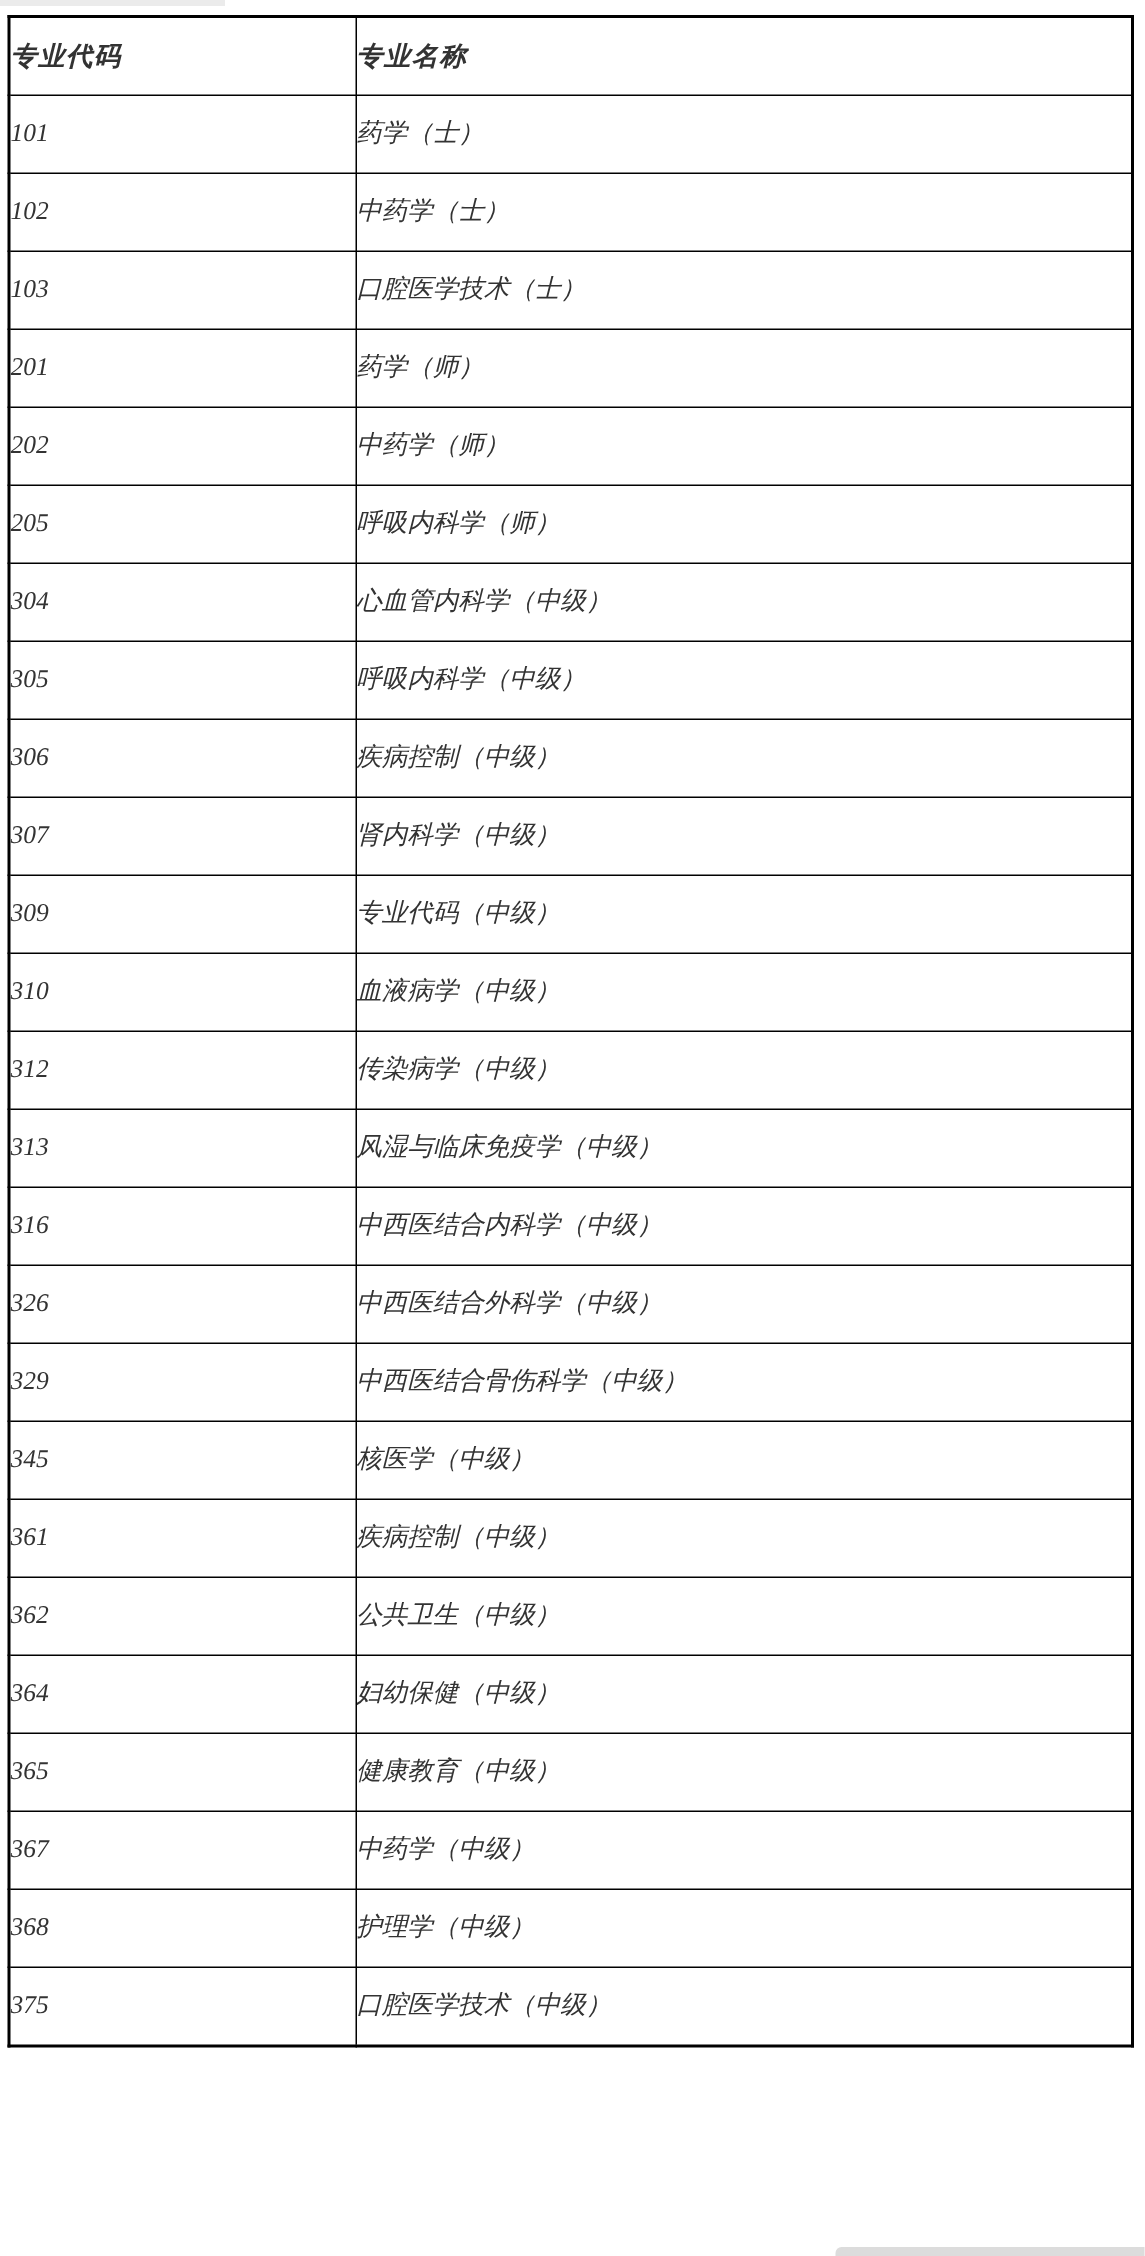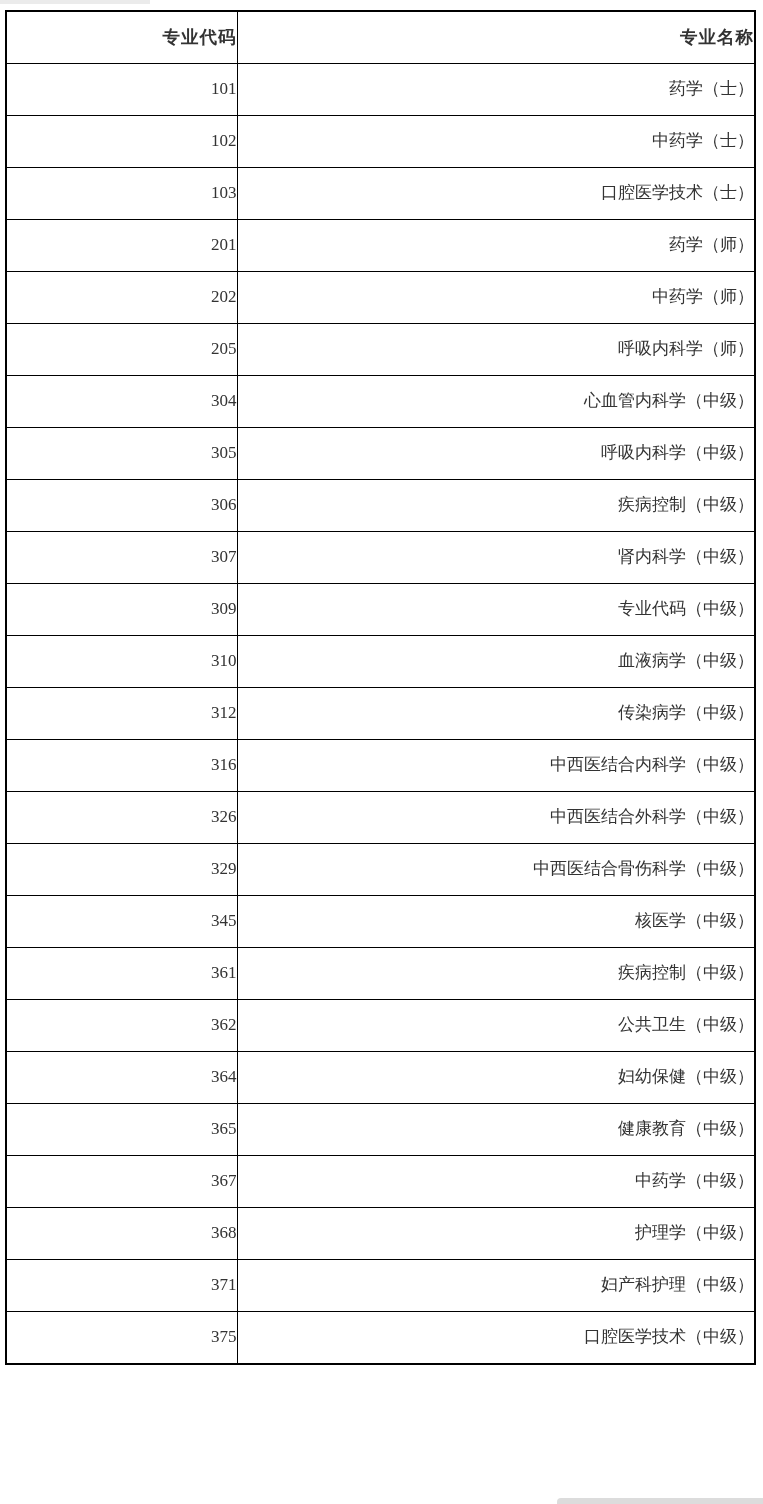--- a/index.html
+++ b/index.html
@@ -38,26 +38,27 @@
     width: 749px;
     border-collapse: collapse;
     table-layout: fixed;
     color: #333333;
   }
   table.doc-table th,
   table.doc-table td {
     border: 1px solid #000000;
     height: 51px;
     padding: 0;
-    text-align: right;
+    text-align: left;
     vertical-align: middle;
     font-size: 17px;
     line-height: 1.2;
     overflow: hidden;
     white-space: nowrap;
+    font-style: italic;
   }
   table.doc-table th {
     font-weight: bold;
     font-size: 17.5px;
     letter-spacing: 1px;
   }
   table.doc-table {
     border: 2px solid #000000;
   }
   col.col-code { width: 231px; }
@@ -127,20 +128,24 @@
       </tr>
       <tr>
         <td>310</td>
         <td>血液病学（中级）</td>
       </tr>
       <tr>
         <td>312</td>
         <td>传染病学（中级）</td>
       </tr>
       <tr>
+        <td>313</td>
+        <td>风湿与临床免疫学（中级）</td>
+      </tr>
+      <tr>
         <td>316</td>
         <td>中西医结合内科学（中级）</td>
       </tr>
       <tr>
         <td>326</td>
         <td>中西医结合外科学（中级）</td>
       </tr>
       <tr>
         <td>329</td>
         <td>中西医结合骨伤科学（中级）</td>
@@ -167,23 +172,19 @@
       </tr>
       <tr>
         <td>367</td>
         <td>中药学（中级）</td>
       </tr>
       <tr>
         <td>368</td>
         <td>护理学（中级）</td>
       </tr>
       <tr>
-        <td>371</td>
-        <td>妇产科护理（中级）</td>
-      </tr>
-      <tr>
         <td>375</td>
         <td>口腔医学技术（中级）</td>
       </tr>
     </tbody>
 </table>
 
 <div class="artifact-bottom-right"></div>
 
 </body></html>

